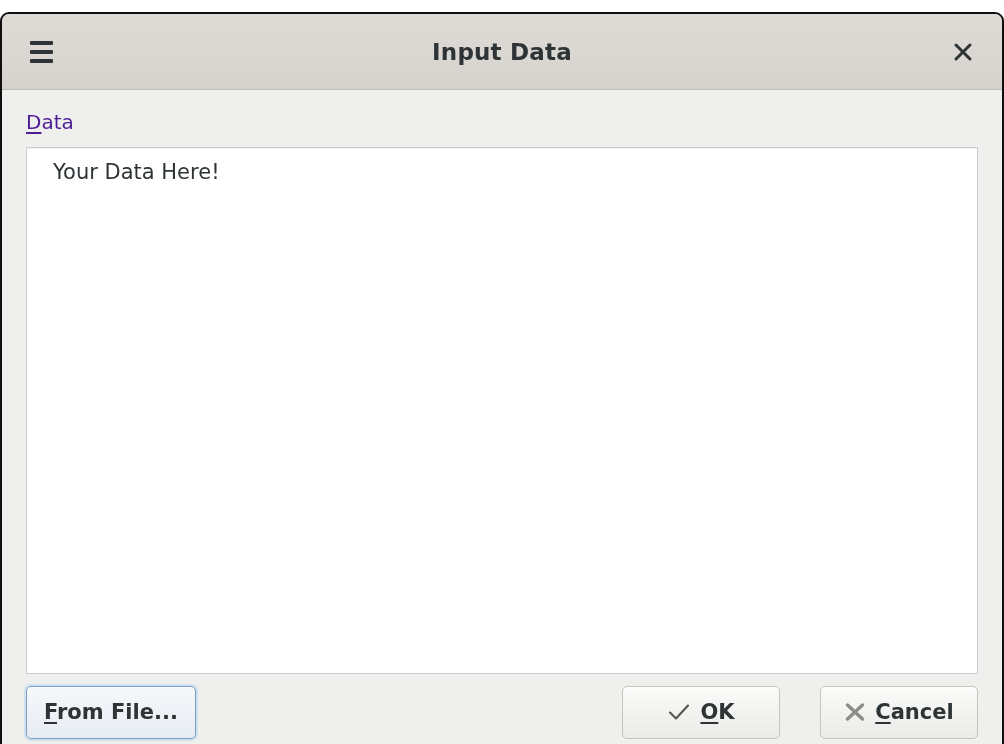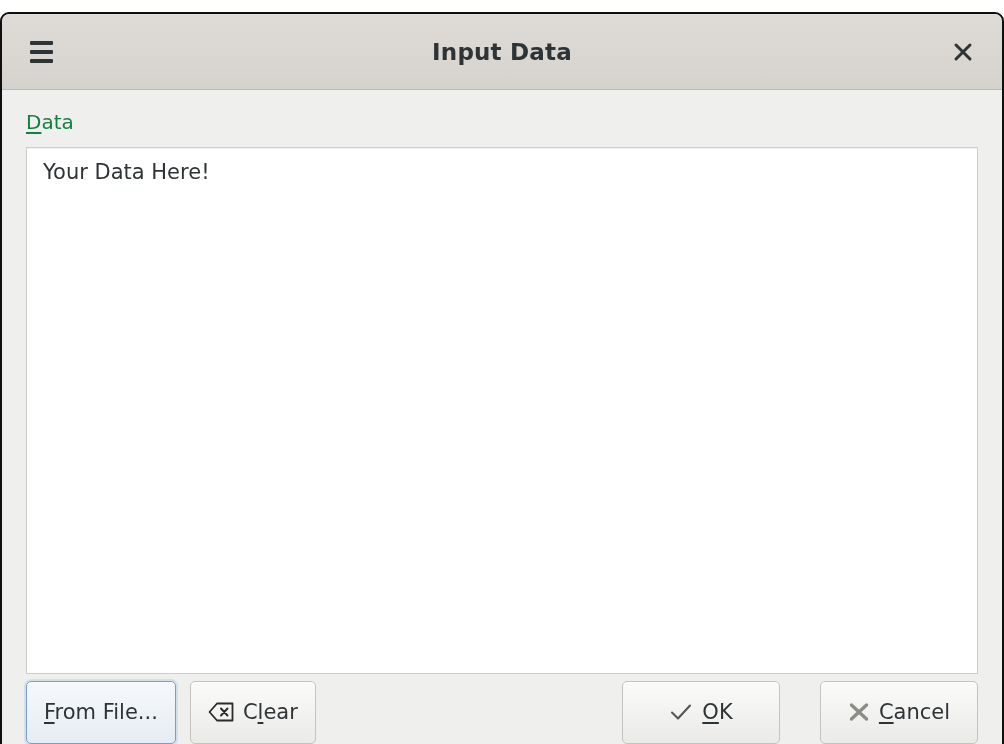--- a/index.html
+++ b/index.html
@@ -89,33 +89,33 @@
     padding: 0 24px;
     display: flex;
     flex-direction: column;
     min-height: 0;
   }
 
   .field-label {
     margin-top: 21px;
     margin-bottom: 10px;
     font-size: 20px;
-    color: #15803d;
+    color: #4c1d95;
     line-height: 1.1;
     height: 26px;
   }
   .mn { text-decoration: underline; text-underline-offset: 3px; }
 
   .textarea {
     flex: 1 1 auto;
     min-height: 0;
     background: #ffffff;
     border: 1px solid #cdcdcd;
     box-shadow: inset 0 1px 0 #f3f3f3;
-    padding: 10px 16px;
+    padding: 10px 26px;
     box-sizing: border-box;
     font-size: 21px;
     color: #2e3436;
     line-height: 1.35;
     overflow: hidden;
     white-space: pre-wrap;
   }
 
   
   .action-bar {
@@ -123,34 +123,35 @@
     height: 76px;
     display: flex;
     align-items: center;
     padding: 0 0 4px 0;
   }
   .action-left  { display: flex; align-items: center; gap: 14px; }
   .action-right { display: flex; gap: 14px; margin-left: auto; }
 
   .btn {
     box-sizing: border-box;
-    height: 63px;
+    height: 53px;
     min-width: 0;
     padding: 0 17px;
     display: inline-flex;
     align-items: center;
     justify-content: center;
     gap: 9px;
     font-size: 21px;
     color: #2e3436;
     background: linear-gradient(to bottom, #fbfbfa 0%, #f2f2f1 52%, #eaeae8 100%);
     border: 1px solid #c3c3c0;
     border-radius: 5px;
     box-shadow: 0 1px 0 rgba(255,255,255,0.75) inset;
     white-space: nowrap;
+    font-weight: bold;
   }
   .btn.focused {
     background: linear-gradient(to bottom, #f6f8fb 0%, #eef2f7 52%, #e6ecf3 100%);
     border-color: #7c9cc0;
     box-shadow: 0 0 0 2px #cfe0ef, 0 1px 0 rgba(255,255,255,0.7) inset;
   }
   .btn .glyph {
     display: inline-flex;
     align-items: center;
     justify-content: center;
@@ -191,29 +192,20 @@
     <div class="textarea">Your Data Here!</div>
 
     <div class="action-bar">
 
       <div class="action-left">
 
         <div class="btn focused">
           <span class="btn-label"><span class="mn">F</span><span>rom File...</span></span>
         </div>
 
-        <div class="btn">
-          <span class="glyph">
-            <svg width="26" height="20" viewBox="0 0 26 20" aria-hidden="true">
-              <path d="M9 1.5 L24.5 1.5 L24.5 18.5 L9 18.5 L1.5 10 Z" fill="none" stroke="#2b2b2b" stroke-width="1.8" stroke-linejoin="round"></path>
-              <path d="M13 6.5 L19.5 13.5 M19.5 6.5 L13 13.5" stroke="#2b2b2b" stroke-width="1.9" stroke-linecap="round"></path>
-            </svg>
-          </span>
-          <span class="btn-label"><span>C</span><span class="mn">l</span><span>ear</span></span>
-        </div>
       </div>
 
       <div class="action-right">
 
         <div class="btn wide-ok">
           <span class="glyph">
             <svg width="24" height="20" viewBox="0 0 24 20" aria-hidden="true">
               <path d="M3 10.5 L9 16.5 L21 3.5" fill="none" stroke="#555753" stroke-width="2.1" stroke-linecap="round" stroke-linejoin="round"></path>
             </svg>
           </span>

